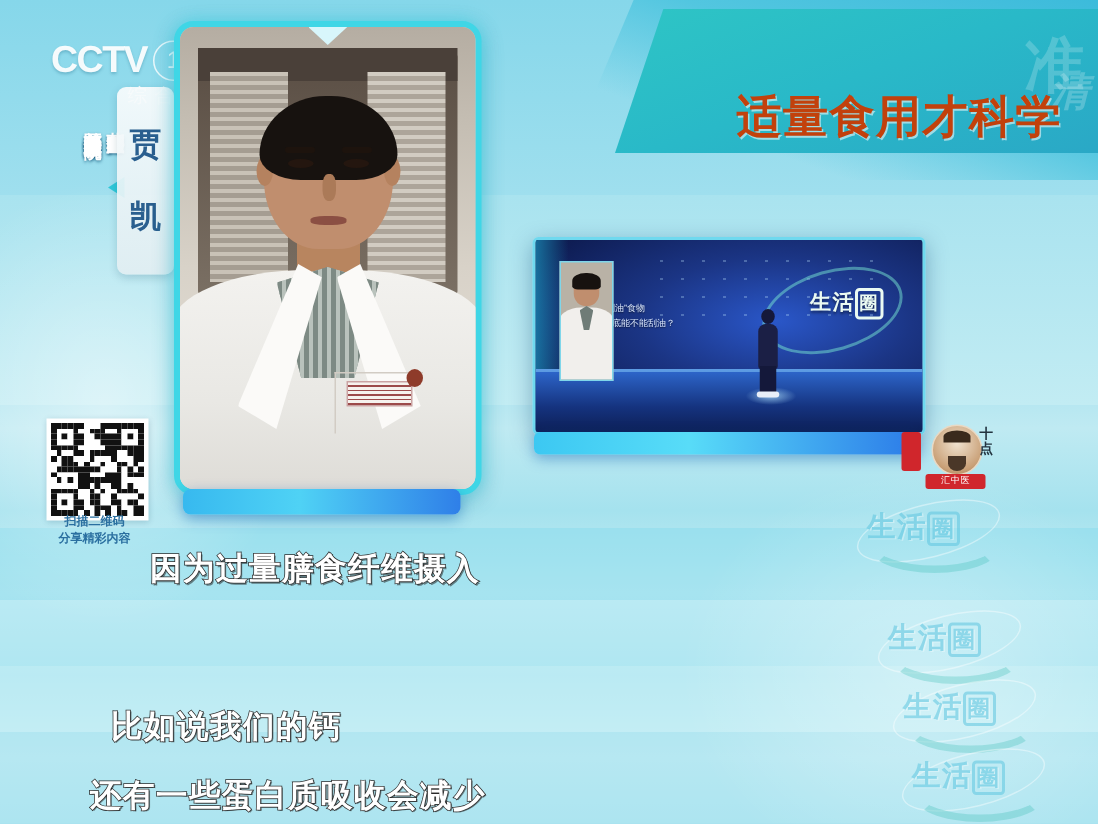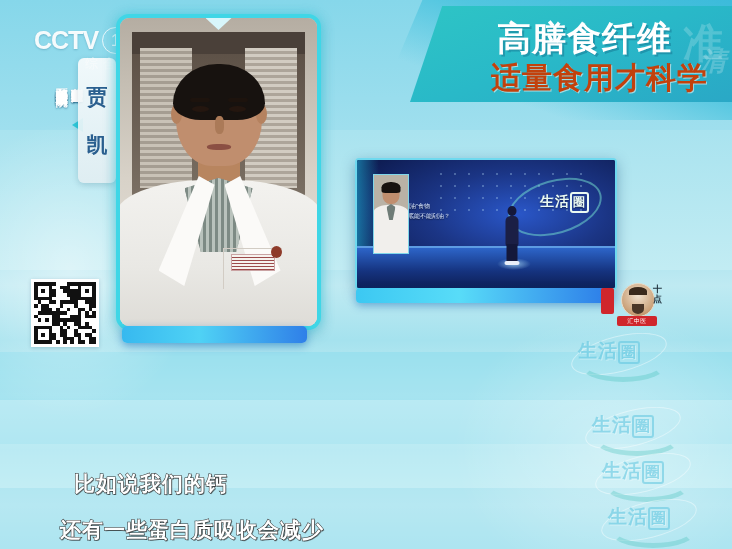--- a/index.html
+++ b/index.html
@@ -536,20 +536,24 @@
         <i style="background: rgb(255, 255, 255);"></i>
         <i></i>
         <i style="background: rgb(255, 255, 255);"></i>
         <i></i>
         <i></i>
         <i style="background: rgb(255, 255, 255);"></i>
         <i></i>
         <i></i>
       </div>
   </div>
+  <div class="qr-cap">
+    <div>扫描二维码</div>
+    <div>分享精彩内容</div>
+  </div>
 
   <div class="vframe">
     <div class="v-room"></div>
     <div class="v-doorframe"></div>
     <div class="v-darkTop"></div>
     <div class="v-blindsL"></div>
     <div class="v-blindsR"></div>
     <div class="v-coat"></div>
     <div class="v-neck"></div>
     <div class="v-shirt"></div>
@@ -568,21 +572,20 @@
     <div class="v-eyeR"></div>
     <div class="v-nose"></div>
     <div class="v-mouth"></div>
     <div class="v-notch"></div>
   </div>
   <div class="vbase"></div>
 
   <div class="banner"></div>
   <div class="wm">准</div>
   <div class="wm2">清</div>
-  <div class="banner-l1">高膳食纤维</div>
   <div class="banner-l2">适量食用才科学</div>
 
   <div class="tv">
     <div class="tv-studio"></div>
     <div class="tv-dots"></div>
     <div class="tv-edgeL"></div>
     <div class="tv-floor"></div>
     <div class="tv-ring"></div>
     <div class="tv-logo">
       <span>生活</span><b>圈</b>
@@ -634,16 +637,17 @@
     <div class="wl-ring"></div>
     <div class="wl-arc"></div>
     <div class="wl-txt"><span>生活</span><b>圈</b></div>
   </div>
   <div class="wlogo wlogo4">
     <div class="wl-ring"></div>
     <div class="wl-arc"></div>
     <div class="wl-txt"><span>生活</span><b>圈</b></div>
   </div>
 
+  <div class="sub sub1">因为过量膳食纤维摄入</div>
   <div class="sub sub3">比如说我们的钙</div>
   <div class="sub sub4">还有一些蛋白质吸收会减少</div>
 
 </div>
 
 </body></html>

